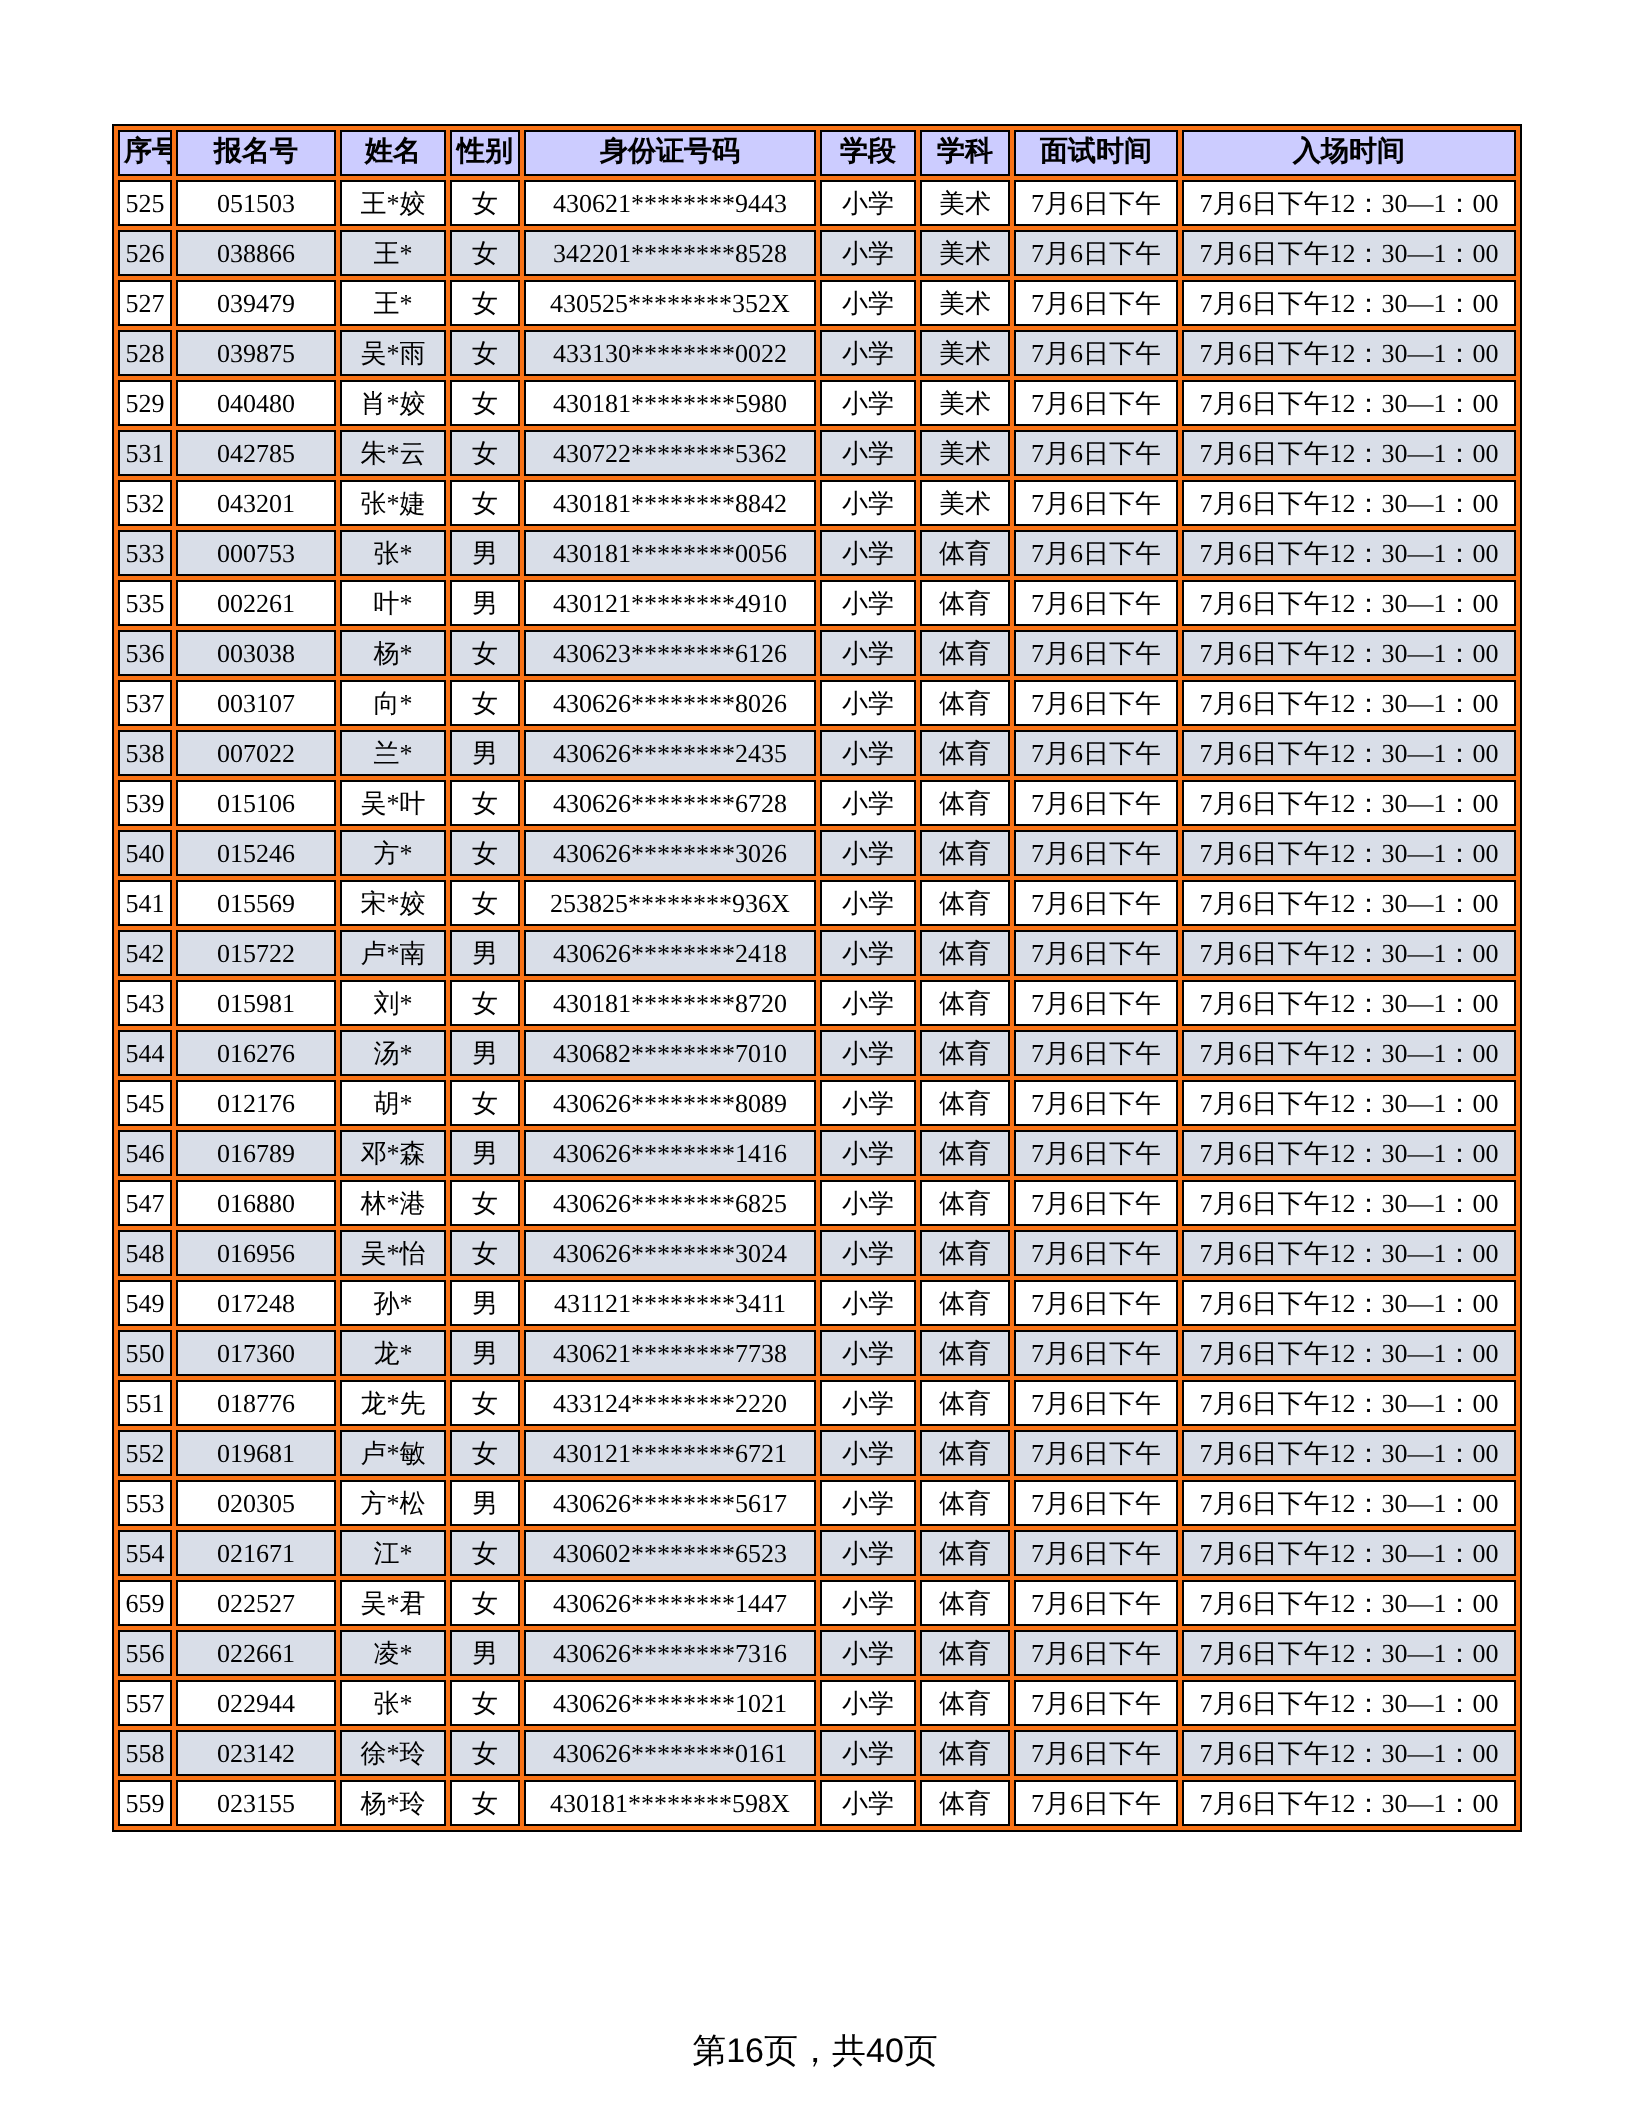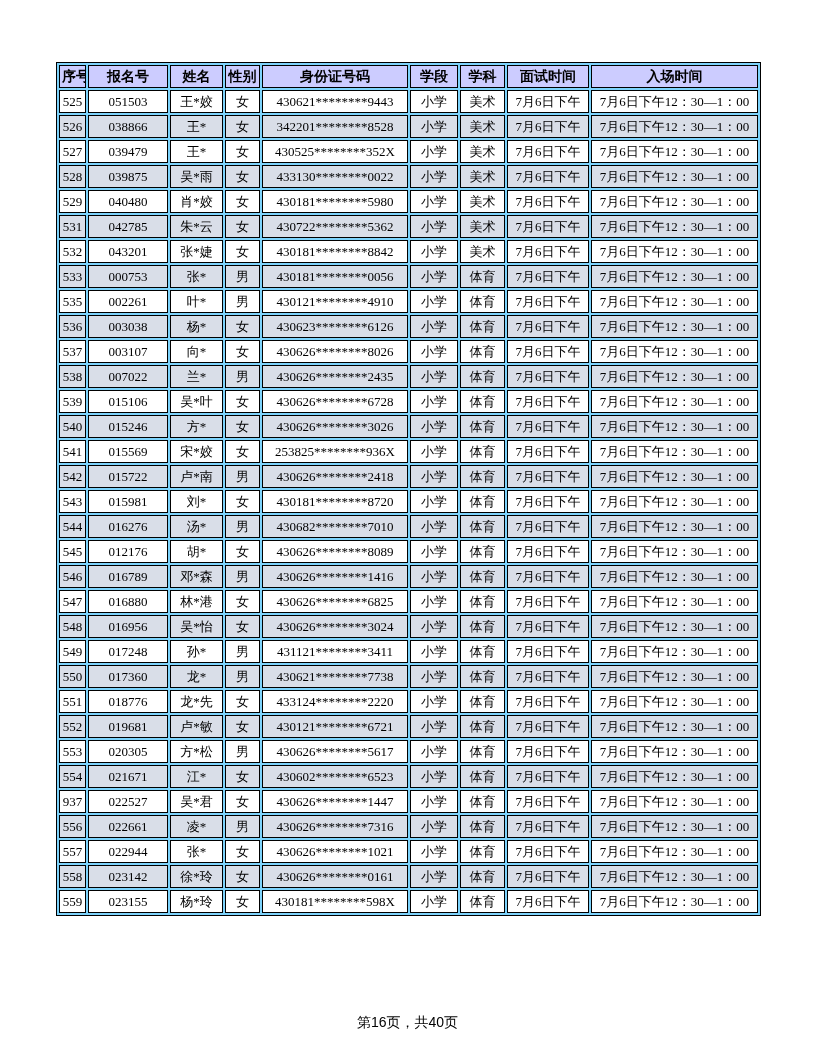--- a/index.html
+++ b/index.html
@@ -17,21 +17,21 @@
   }
   table.schedule {
     position: absolute;
     left: 56px;
     top: 62px;
     width: 703px;
     table-layout: fixed;
     border-collapse: separate;
     border-spacing: 2px;
     border: 1px solid #000;
-    background: #7dd3fc;
+    background: #f97316;
     font-family: "Liberation Serif", "DejaVu Serif", serif;
   }
   table.schedule th, table.schedule td {
     border: 1px solid #000;
     height: 21px;
     padding: 0 2px;
     text-align: center;
     vertical-align: middle;
     font-size: 13px;
     line-height: 21px;
@@ -47,21 +47,21 @@
   table.schedule tbody tr:nth-child(even) td {
     background: var(--alt-row-bg, #d9dee8);
   }
   .footer {
     position: absolute;
     left: 0;
     top: 1014px;
     width: 100%;
     text-align: center;
     font-family: "Liberation Sans", "DejaVu Sans", sans-serif;
-    font-size: 14px;
+    font-size: 17px;
     color: #000;
   }
 </style>
 </head>
 <body>
 
 <div class="page">
 
   <table class="schedule">
     <colgroup>
@@ -391,21 +391,21 @@
           <td>021671</td>
           <td>江*</td>
           <td>女</td>
           <td>430602********6523</td>
           <td>小学</td>
           <td>体育</td>
           <td>7月6日下午</td>
           <td>7月6日下午12：30—1：00</td>
         </tr>
         <tr>
-          <td>937</td>
+          <td>659</td>
           <td>022527</td>
           <td>吴*君</td>
           <td>女</td>
           <td>430626********1447</td>
           <td>小学</td>
           <td>体育</td>
           <td>7月6日下午</td>
           <td>7月6日下午12：30—1：00</td>
         </tr>
         <tr>

